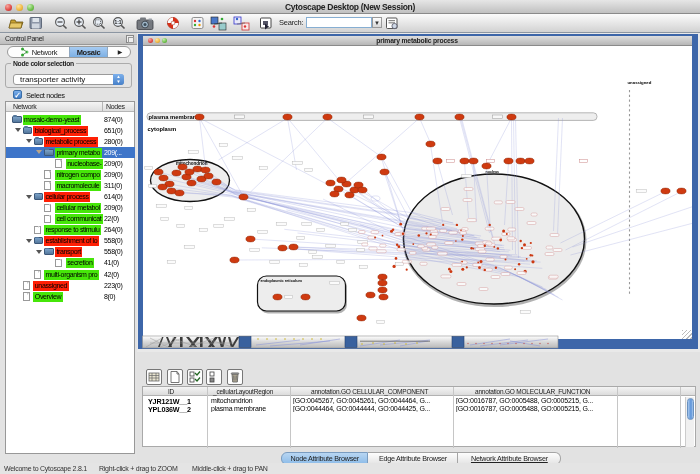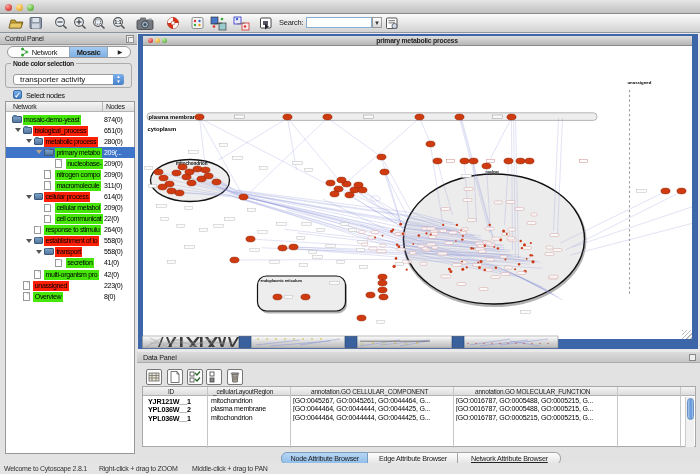--- a/index.html
+++ b/index.html
@@ -87,20 +87,21 @@
 
 #status { position:absolute; left:0; top:463px; width:700px; height:11px; background:#e4e4e4; font-size:7px; letter-spacing:-0.25px; color:#333; }
 #status span { position:absolute; top:2px; }
 </style></head>
 <body>
 <div id="win">
   <div id="titlebar">
     <div class="light" style="left:5px;background:radial-gradient(circle at 35% 30%,#f8a9a0,#df4744 60%,#b03532);"></div>
     <div class="light" style="left:16px;background:radial-gradient(circle at 35% 30%,#fde5a7,#f0b73f 60%,#c08c28);"></div>
     <div class="light" style="left:27px;background:radial-gradient(circle at 35% 30%,#c6edb2,#6cbf48 60%,#4d9333);"></div>
+    <div class="t">Cytoscape Desktop (New Session)</div>
   </div>
   <div id="leftpanel">
     <div id="cphead">
         <span>Control Panel</span>
         <div id="cpicon"></div>
       </div>
     <div id="tabs">
       <div class="seg net"><svg width="10" height="10" viewBox="0 0 10 10" style="vertical-align:-2px">
             <circle cx="2.5" cy="2" r="1.5" fill="#3a3"></circle>
             <circle cx="2.5" cy="8" r="1.5" fill="#3a3"></circle>
@@ -694,24 +695,20 @@
               <circle cx="516" cy="343.5" r="0.7"></circle>
               <circle cx="524" cy="343.5" r="0.7"></circle>
               <circle cx="532" cy="343.5" r="0.7"></circle>
               <circle cx="540" cy="343.5" r="0.7"></circle>
               <circle cx="548" cy="343.5" r="0.7"></circle>
             </g>
           </g>
         </svg></div>
   </div>
   <div id="datapanel">
-    <div id="dphead">
-        <span>Data Panel</span>
-        <div id="dpicon"></div>
-      </div>
     <div class="dbtn" style="left:9px"><svg width="14" height="14" viewBox="0 0 14 14">
           <rect x="2" y="3" width="10" height="8" fill="#e8e4d0" stroke="#666" stroke-width="0.8"></rect>
           <line x1="2" y1="5.5" x2="12" y2="5.5" stroke="#666" stroke-width="0.7"></line>
           <line x1="2" y1="8" x2="12" y2="8" stroke="#666" stroke-width="0.7"></line>
           <line x1="5" y1="3" x2="5" y2="11" stroke="#666" stroke-width="0.7"></line>
           <line x1="9" y1="3" x2="9" y2="11" stroke="#666" stroke-width="0.7"></line>
         </svg></div>
     <div class="dbtn" style="left:30px"><svg width="14" height="14" viewBox="0 0 14 14">
           <path d="M3,1.5 L9,1.5 L11,4 L11,12.5 L3,12.5 Z" fill="#fff" stroke="#555" stroke-width="0.8"></path>
           <path d="M9,1.5 L9,4 L11,4" fill="none" stroke="#555" stroke-width="0.8"></path>
@@ -750,26 +747,20 @@
           <span class="c2">mitochondrion</span>
           <span class="c3">[GO:0045267, GO:0045261, GO:0044464, G...</span>
           <span class="c4">[GO:0016787, GO:0005488, GO:0005215, G...</span>
         </div>
         <div class="drow" style="top:18.1px">
           <span class="c1">YPL036W__2</span>
           <span class="c2">plasma membrane</span>
           <span class="c3">[GO:0044464, GO:0044444, GO:0044425, G...</span>
           <span class="c4">[GO:0016787, GO:0005488, GO:0005215, G...</span>
         </div>
-        <div class="drow" style="top:26.7px">
-          <span class="c1">YPL036W__1</span>
-          <span class="c2">mitochondrion</span>
-          <span class="c3">[GO:0044464, GO:0044444, GO:0044425, G...</span>
-          <span class="c4">[GO:0016787, GO:0005215, GO:0005215, G...</span>
-        </div>
       <div id="dscroll">
           <div id="dthumb"></div>
         </div>
     </div>
     <div id="btabs">
       <div class="bt first on">Node Attribute Browser</div>
       <div class="bt" style="padding:0 10.5px">Edge Attribute Browser</div>
       <div class="bt last" style="padding:0 12.5px">Network Attribute Browser</div>
     </div>
   </div>

